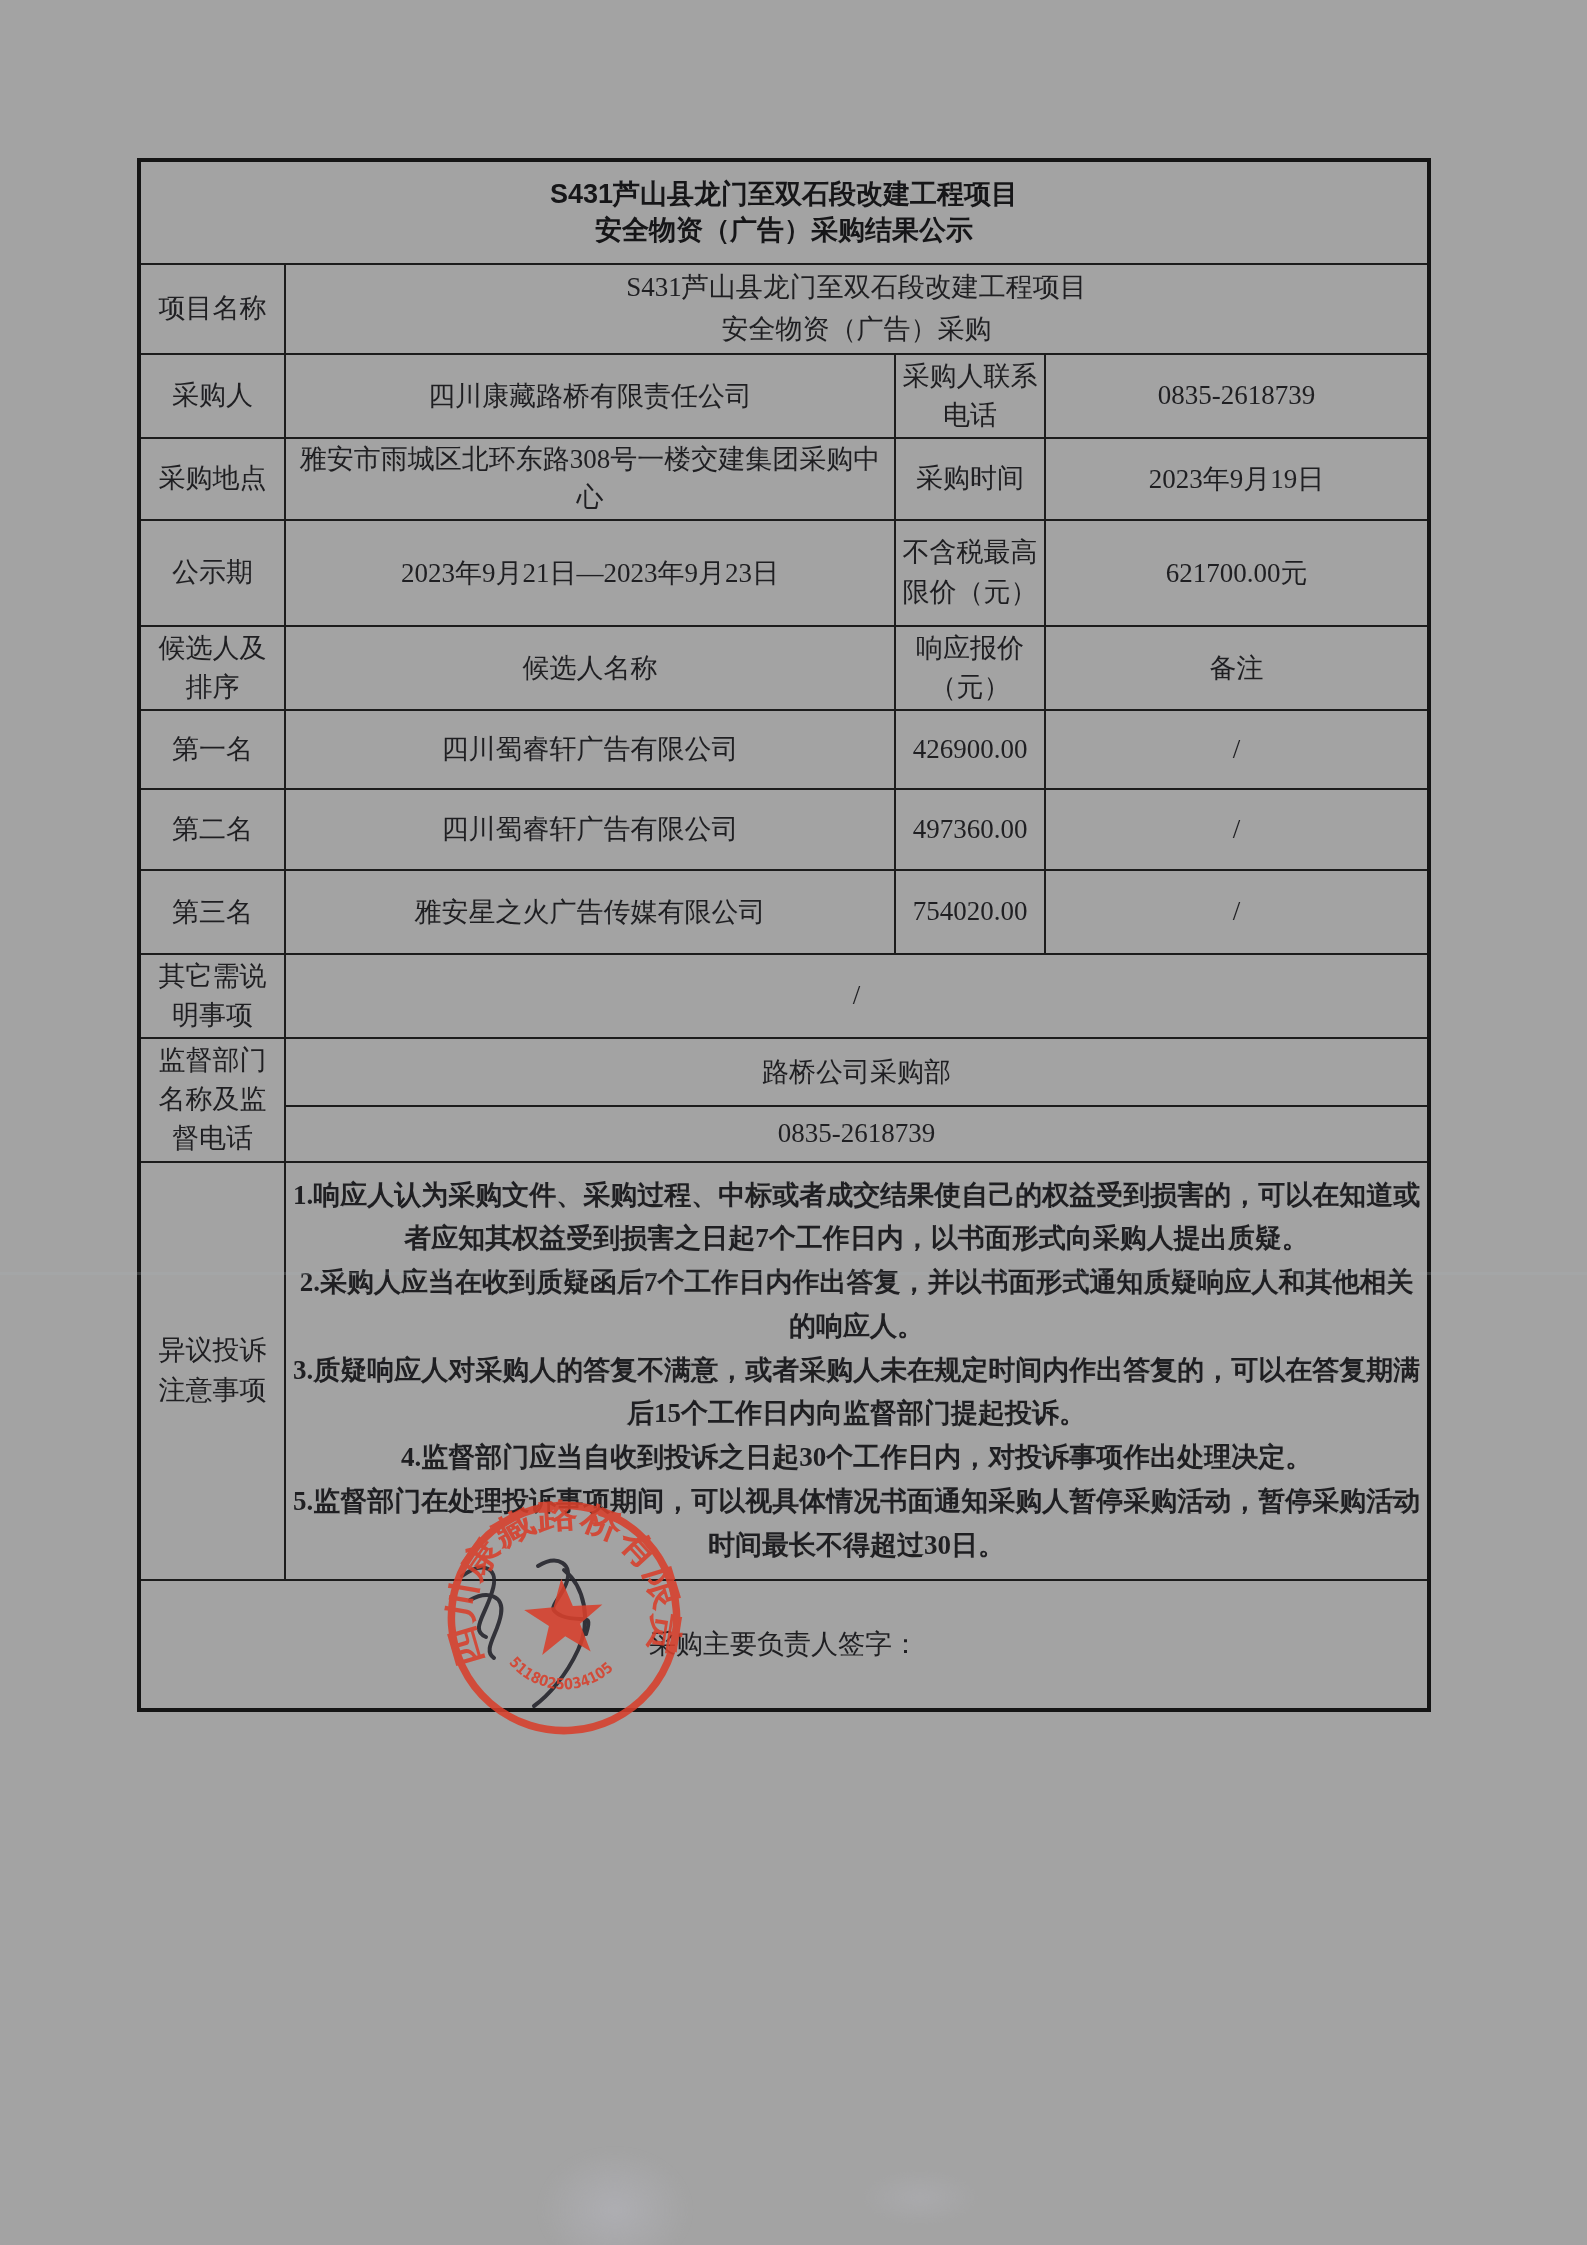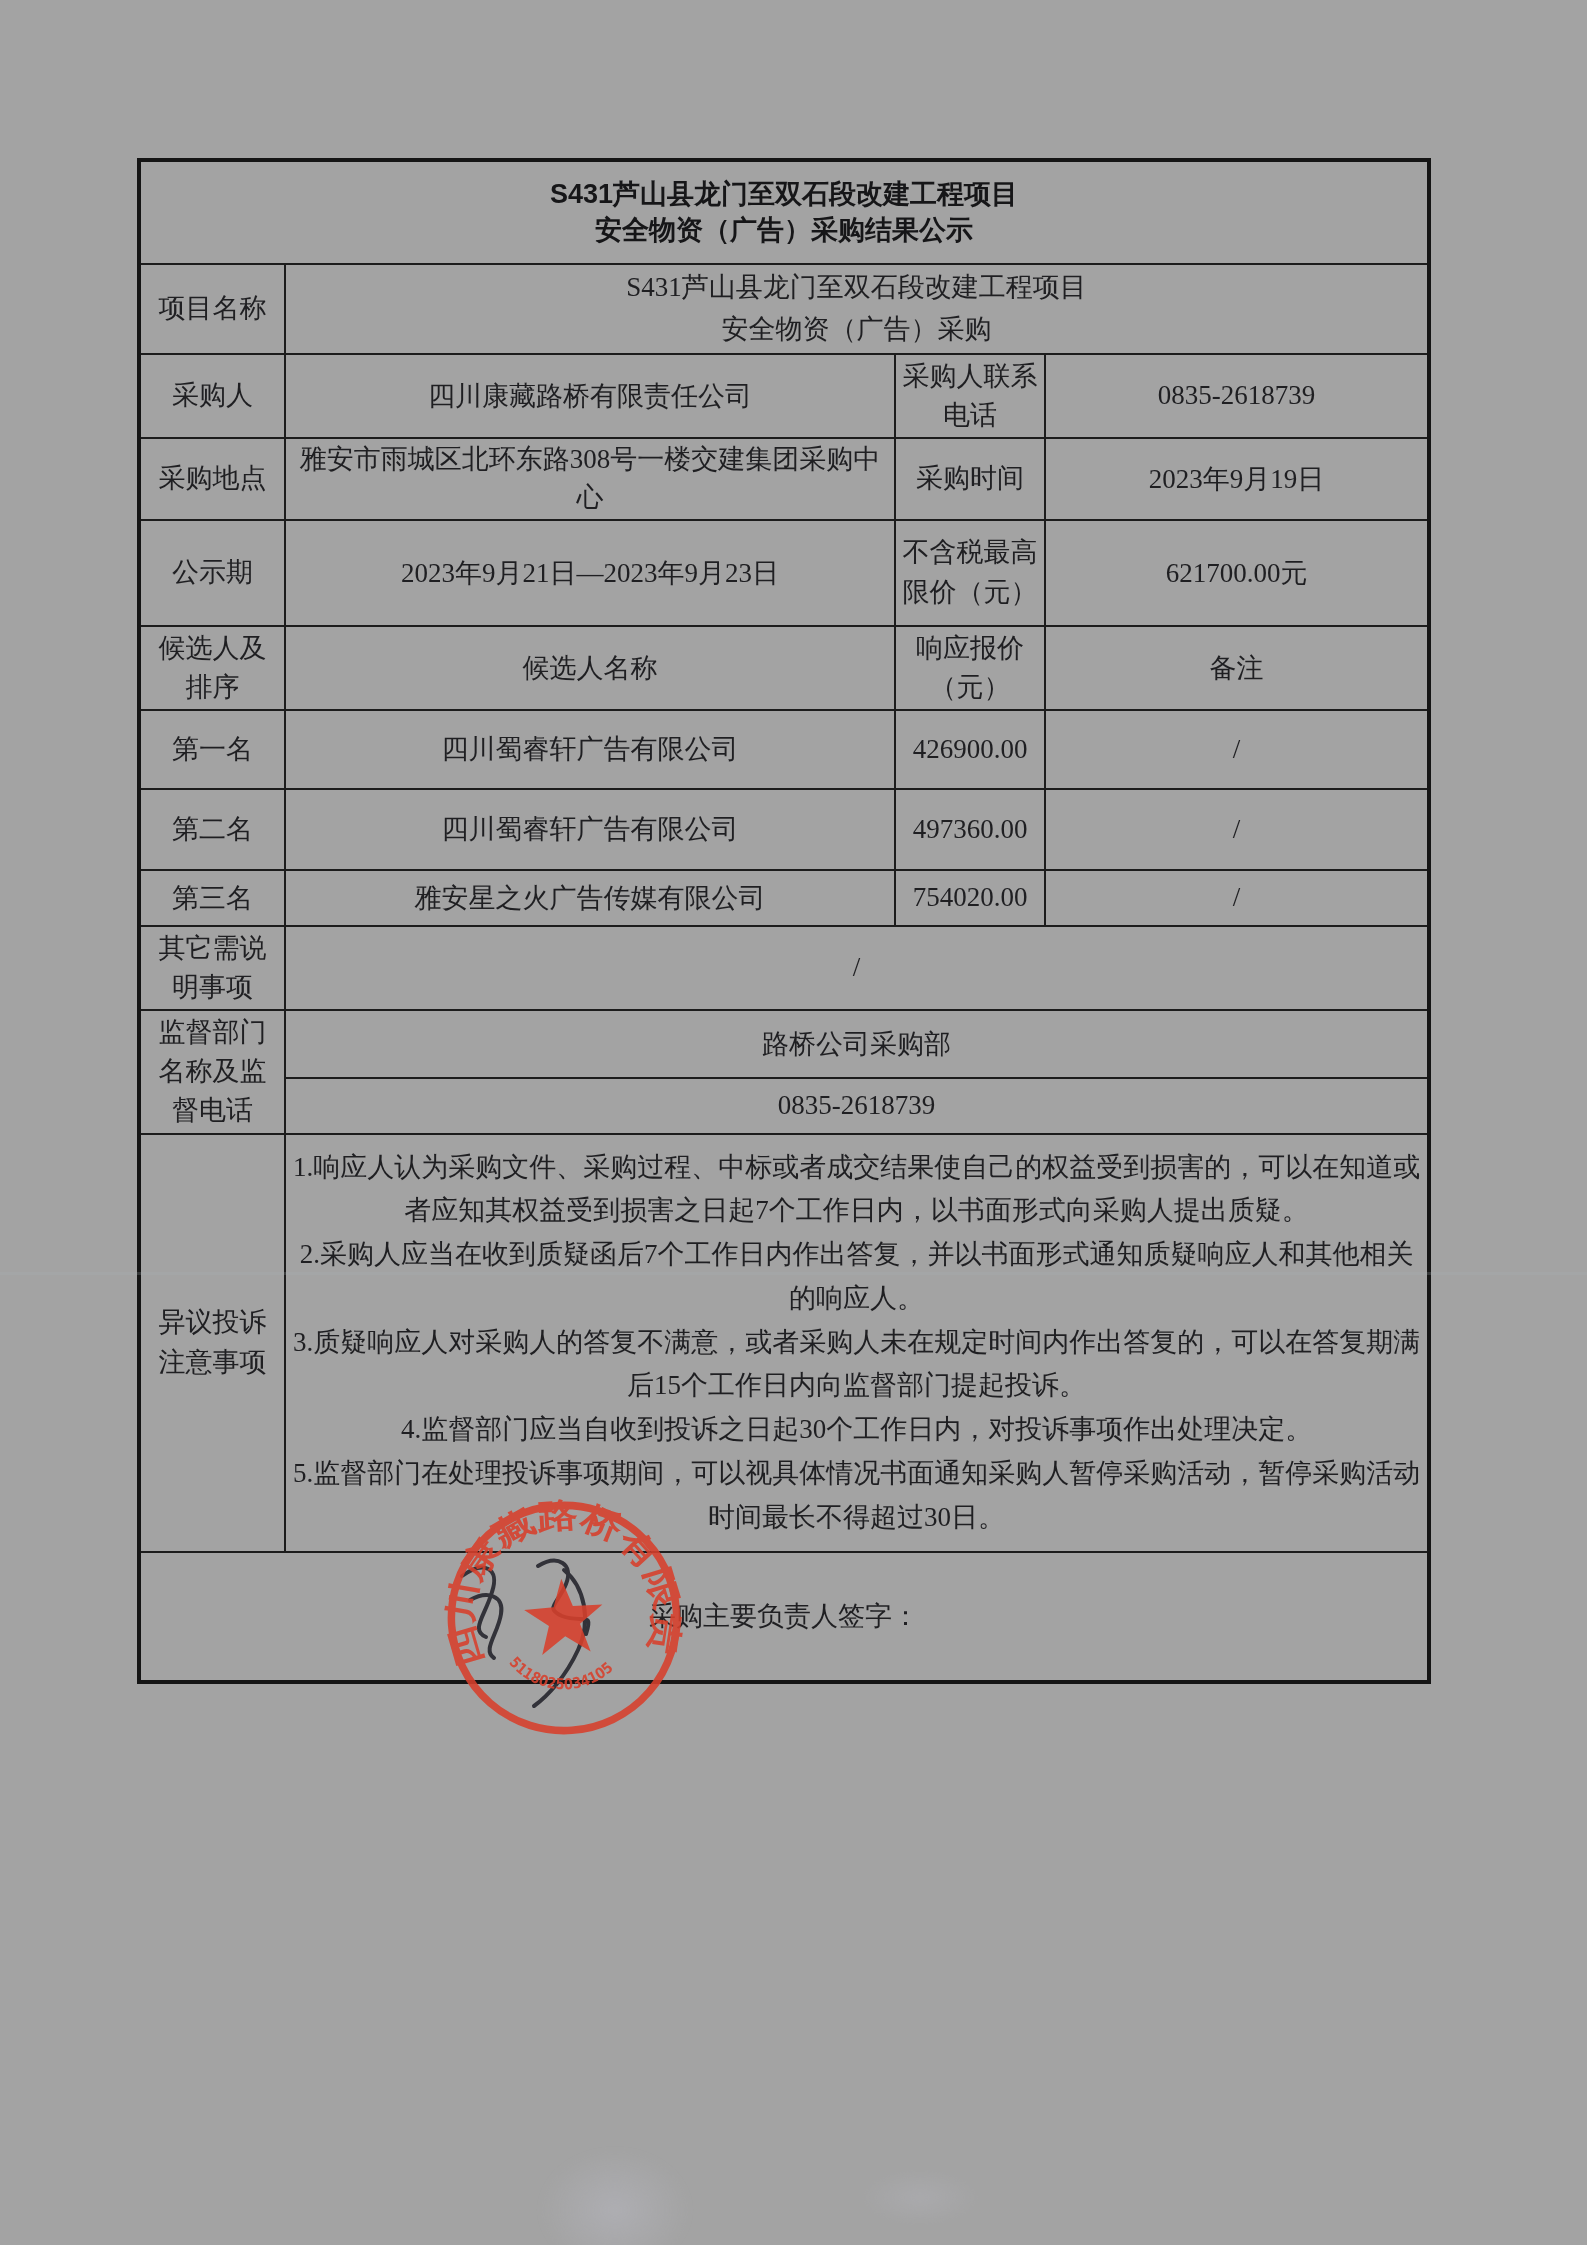--- a/index.html
+++ b/index.html
@@ -33,21 +33,21 @@
     font-family:"Liberation Sans","DejaVu Sans",sans-serif;
     font-weight:bold;font-size:39px;line-height:1.32;
     color:#161618;
   }
   .label-cell{line-height:1.45;padding:2px 8px;}
   .c3label{font-size:24px;line-height:1.45;padding:2px 1px;}
   .val-left{text-align:left;padding:2px 10px;line-height:1.4;}
   .two-line{line-height:1.55;}
   .objection-cell{
     text-align:left;vertical-align:middle;
-    padding:6px 14px;font-size:27px;line-height:1.62;
+    padding:6px 14px;font-size:27px;line-height:1.62;font-weight:bold;
   }
   .objection-cell .obj-item{margin:0;}
   .sign-cell{
     text-align:left;vertical-align:middle;
     padding:0 0 0 10px;font-size:28px;
   }
   
   .seal{
     position:absolute;left:433px;top:1496px;
     width:262px;height:244px;
@@ -134,21 +134,21 @@
       <td>四川蜀睿轩广告有限公司</td>
       <td>426900.00</td>
       <td>/</td>
     </tr>
     <tr style="height:81px;">
       <td>第二名</td>
       <td>四川蜀睿轩广告有限公司</td>
       <td>497360.00</td>
       <td>/</td>
     </tr>
-    <tr style="height:56px;">
+    <tr style="height:84px;">
       <td>第三名</td>
       <td>雅安星之火广告传媒有限公司</td>
       <td>754020.00</td>
       <td>/</td>
     </tr>
 
     <tr style="height:74px;">
       <td class="label-cell">其它需说明事项</td>
       <td colspan="3">/</td>
     </tr>

